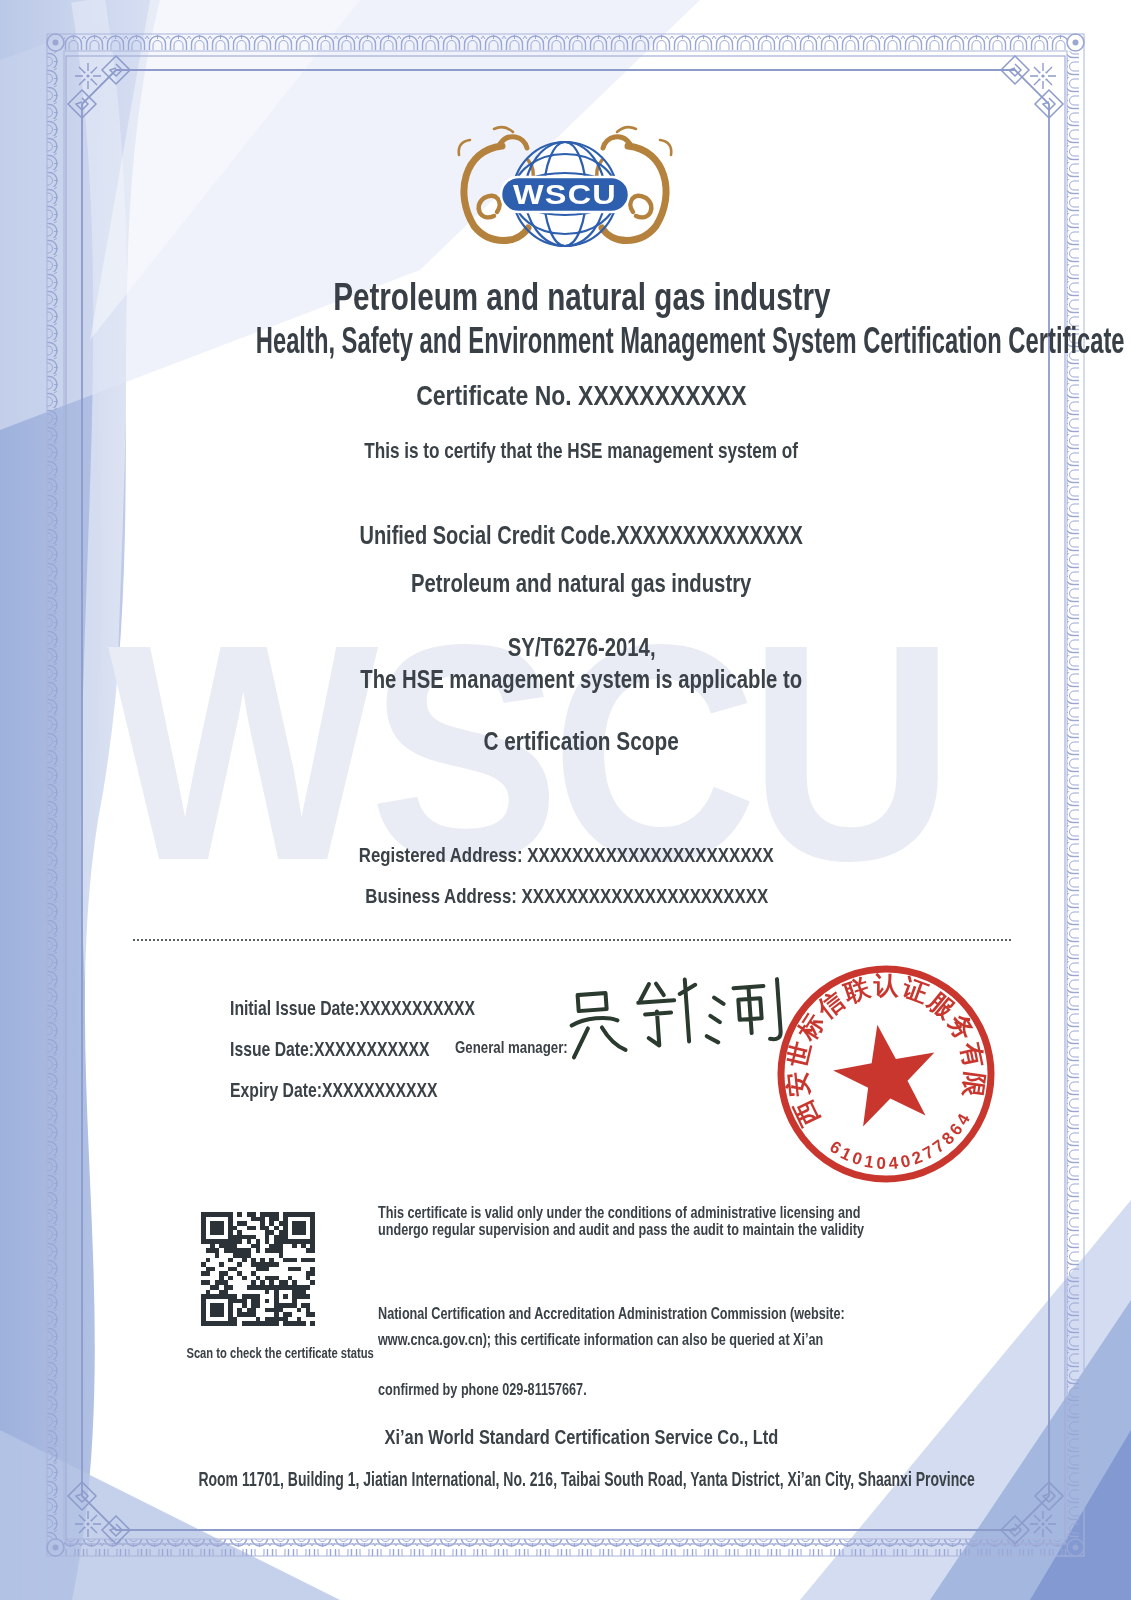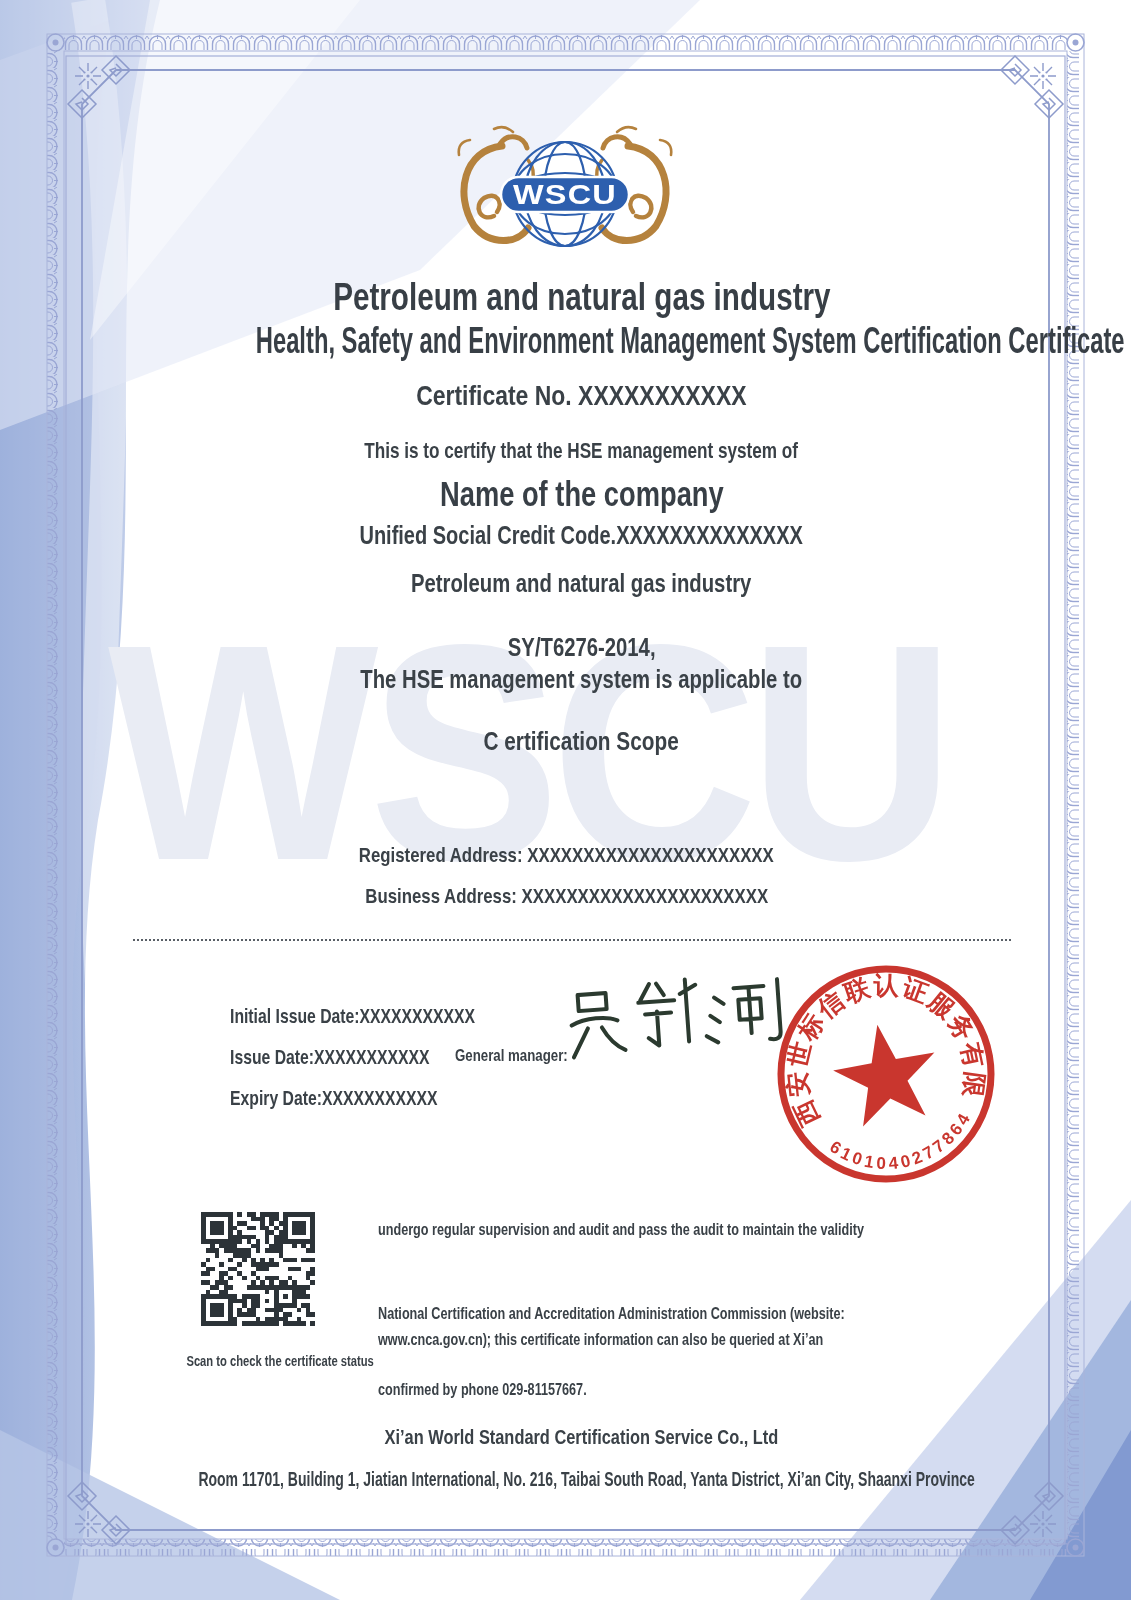--- a/index.html
+++ b/index.html
@@ -3,21 +3,21 @@
 <meta charset="utf-8">
 <style>
   html,body{margin:0;padding:0;}
   body{
     width:1131px;height:1600px;position:relative;overflow:hidden;
     background:#ffffff;
     font-family:"Liberation Sans", sans-serif;
     color:#3a4147;
   }
   .c{position:absolute;left:0;right:0;text-align:center;white-space:nowrap;padding-left:32px;}
-  .l{position:absolute;white-space:nowrap;margin-top:8px;}
+  .l{position:absolute;white-space:nowrap;}
   .k{display:inline-block;white-space:nowrap;transform-origin:50% 50%;font-weight:700;}
   .kl{transform-origin:0 50%;}
   .s66{transform:scaleX(.66);} .s70{transform:scaleX(.70);} .s75{transform:scaleX(.75);}
   .s78{transform:scaleX(.78);} .s79{transform:scaleX(.79);} .s80{transform:scaleX(.80);}
   .s85{transform:scaleX(.85);}
   .fs38{font-size:38px;} .fs36{font-size:36px;} .fs35{font-size:35px;} .fs27{font-size:27px;}
   .fs26{font-size:26px;} .fs25{font-size:25px;} .fs22{font-size:22px;} .fs21{font-size:21px;}
   .fs20{font-size:20px;} .fs17{font-size:17px;} .fs16{font-size:16px;} .fs14{font-size:14px;}
   .dark{color:#383f46;}
   #watermark{
@@ -149,21 +149,20 @@
     </g>
     <rect x="61" y="57" width="128" height="35" rx="17.5" fill="#2d5fae" stroke="#ffffff" stroke-width="2.5"></rect>
     <text x="125" y="84" text-anchor="middle" font-size="27" font-weight="bold" fill="#ffffff" letter-spacing="1" textLength="104" lengthAdjust="spacingAndGlyphs">WSCU</text>
   </svg>
 
   <div class="c" style="top:276px"><span class="k s78 fs38 dark">Petroleum and natural gas industry</span></div>
   <div class="c" style="top:320px"><span class="k s66 fs36 dark">Health, Safety and Environment Management System Certification Certificate</span></div>
 
   <div class="c" style="top:438px"><span class="k s78 fs22">This is to certify that the HSE management system of</span></div>
   <div class="c" style="top:381px"><span class="k s85 fs27">Certificate No. XXXXXXXXXXX</span></div>
-  <div class="c" style="top:474px"><span class="k s78 fs35 dark">Name of the company</span></div>
   <div class="c" style="top:521px"><span class="k s80 fs25">Unified Social Credit Code.XXXXXXXXXXXXXX</span></div>
 
   <div class="c" style="top:568px"><span class="k s78 fs26">Petroleum and natural gas industry</span></div>
   <div class="c" style="top:632px"><span class="k s78 fs26">SY/T6276-2014,</span></div>
   <div class="c" style="top:664px"><span class="k s78 fs26">The HSE management system is applicable to</span></div>
 
   <div class="c" style="top:726px"><span class="k s80 fs26">C ertification Scope</span></div>
 
   <div class="c" style="top:843px;right:30px"><span class="k s80 fs21">Registered Address:  XXXXXXXXXXXXXXXXXXXXXX</span></div>
   <div class="c" style="top:884px;right:30px"><span class="k s80 fs21">Business Address:  XXXXXXXXXXXXXXXXXXXXXX</span></div>
@@ -537,20 +536,21 @@
         <rect x="16" y="24" width="1" height="1" fill="#2c3338"></rect>
         <rect x="18" y="24" width="1" height="1" fill="#2c3338"></rect>
         <rect x="19" y="24" width="1" height="1" fill="#2c3338"></rect>
         <rect x="20" y="24" width="1" height="1" fill="#2c3338"></rect>
         <rect x="21" y="24" width="1" height="1" fill="#2c3338"></rect>
         <rect x="22" y="24" width="1" height="1" fill="#2c3338"></rect>
         <rect x="24" y="24" width="1" height="1" fill="#2c3338"></rect>
       </svg></div>
   <div class="l" style="left:150px;top:1344px;width:260px;text-align:center"><span class="k fs14 s80">Scan to check the certificate status</span></div>
 
+  <div class="legal-line" style="top:1204px"><span class="k kl s79 fs16">This certificate is valid only under the conditions of administrative licensing and</span></div>
   <div class="legal-line" style="top:1221px"><span class="k kl s79 fs16">undergo regular supervision and audit and pass the audit to maintain the validity</span></div>
   <div class="legal-line" style="top:1305px"><span class="k kl s79 fs16">National Certification and Accreditation Administration Commission (website:</span></div>
   <div class="legal-line" style="top:1331px"><span class="k kl s79 fs16">www.cnca.gov.cn); this certificate information can also be queried at Xi’an</span></div>
   <div class="legal-line" style="top:1381px"><span class="k kl s79 fs16">confirmed by phone 029-81157667.</span></div>
 
   <div class="c" style="top:1425px"><span class="k s78 fs21">Xi’an World Standard Certification Service Co., Ltd</span></div>
   <div class="c" style="top:1468px"><span class="k s70 fs20">Room 11701, Building 1, Jiatian International, No. 216, Taibai South Road, Yanta District, Xi’an City, Shaanxi Province</span></div>
 </div>
 
 </body></html>

